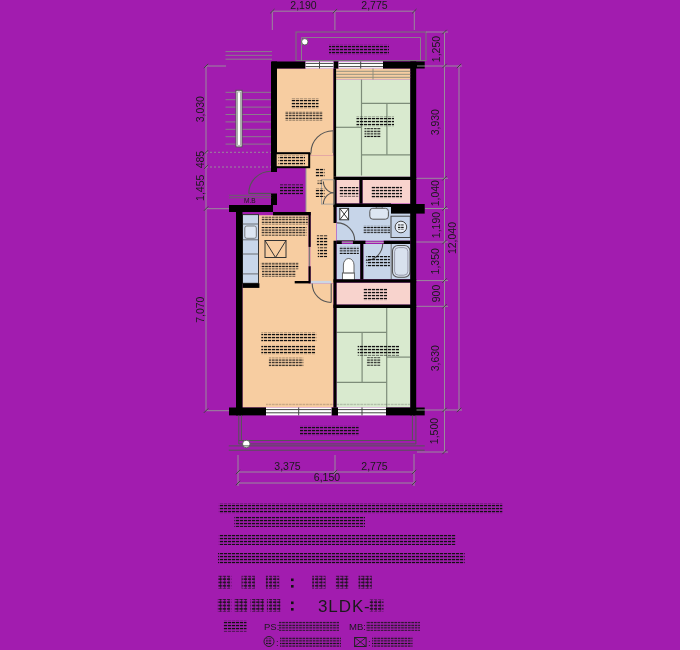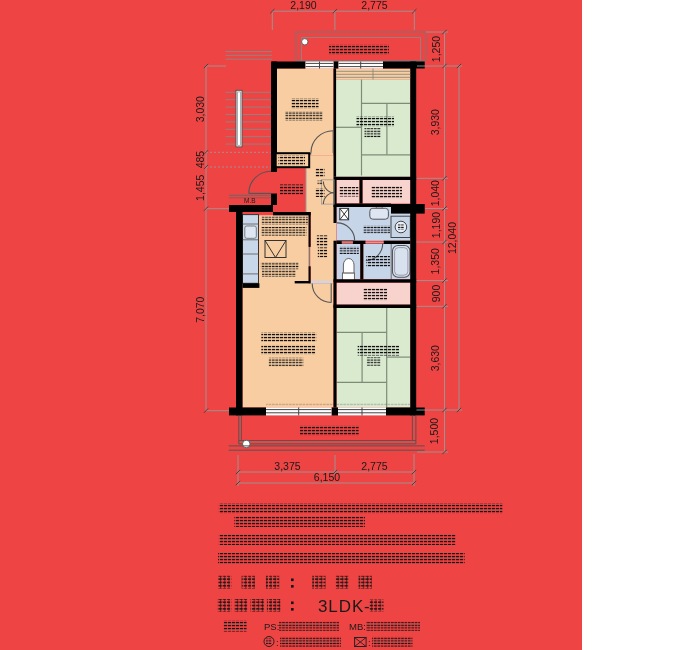--- a/index.html
+++ b/index.html
@@ -1,15 +1,15 @@
 <!DOCTYPE html>
 <html><head><meta charset="utf-8">
 <style>
 html,body{margin:0;padding:0;background:#ffffff;}
-#c{position:relative;width:582px;height:650px;background:#ef4444;font-family:"Liberation Sans",sans-serif;}
+#c{position:relative;width:680px;height:650px;background:#a21caf;font-family:"Liberation Sans",sans-serif;}
 svg{position:absolute;top:0;left:0;}
 text{font-family:"Liberation Sans",sans-serif;fill:#1a1a1a;}
 </style></head><body>
 <div id="c">
 <svg width="700" height="650" viewBox="0 0 700 650">
 <defs>
 <pattern id="t" patternUnits="userSpaceOnUse" width="4" height="3">
           <rect y="0.9" width="3.2" height="1.35" fill="#111"></rect>
         </pattern>
 <pattern id="t2" patternUnits="userSpaceOnUse" width="3.4" height="2.6">

